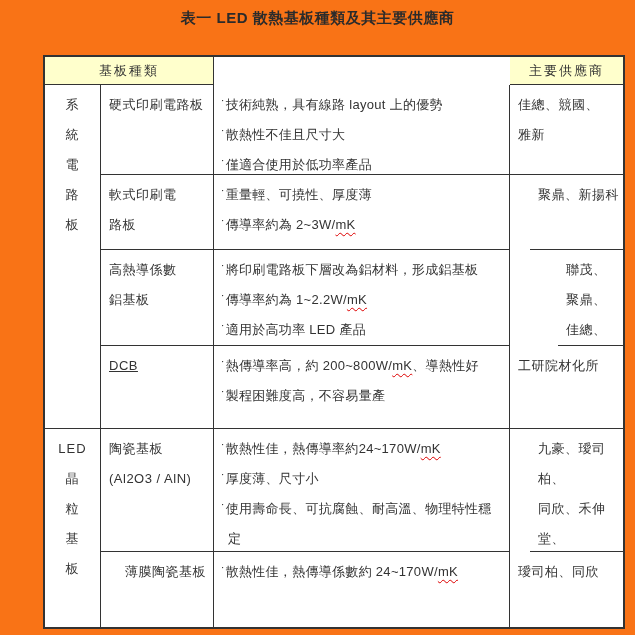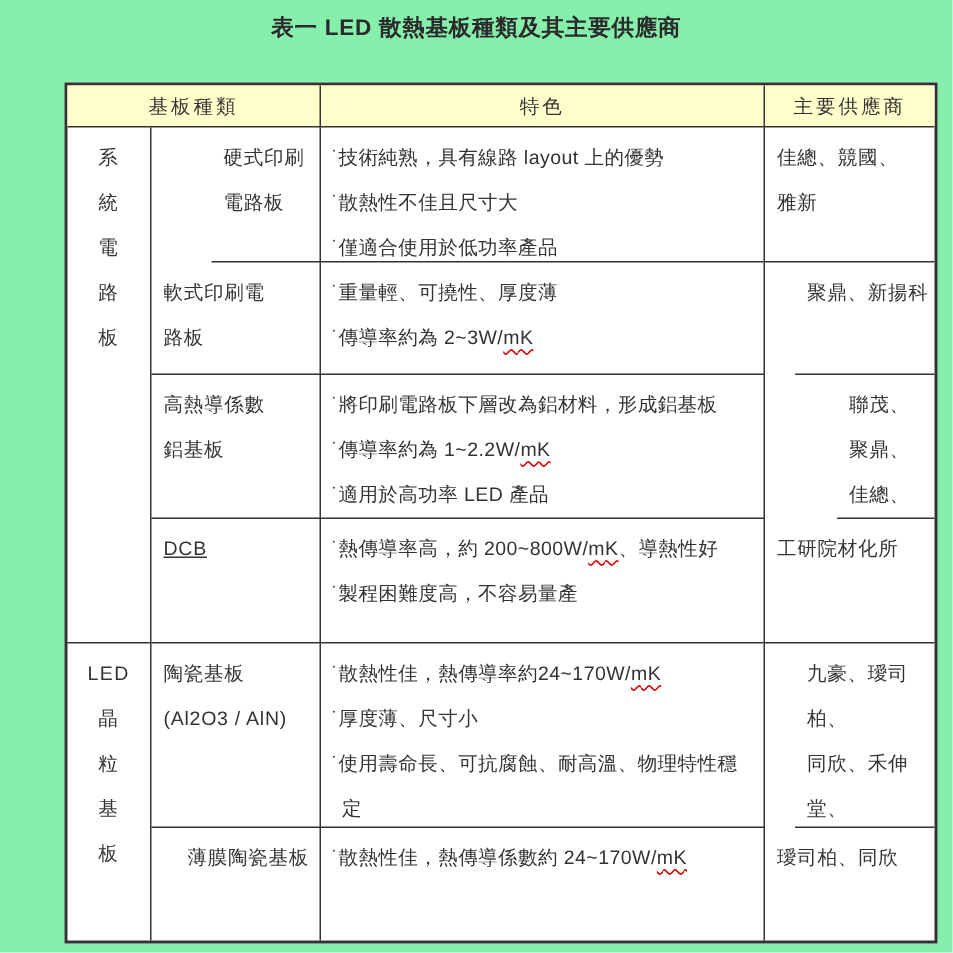--- a/index.html
+++ b/index.html
@@ -1,18 +1,18 @@
 <!DOCTYPE html>
 <html style="--header-bg: #ffffcc; --border: #333333; --text: #333333; --spell-underline: #dd0000;"><head>
 <meta charset="utf-8">
 <style>
   * { margin:0; padding:0; box-sizing:border-box; }
   body { background:#ffffff; }
   .page {
-    position:relative; width:635px; height:635px; background:#86efac;
+    position:relative; width:635px; height:635px; background:#f97316;
     font-family:"Liberation Sans", sans-serif; color:var(--text, #333);
   }
   .title {
     position:absolute; top:9px; left:0; width:100%;
     text-align:center; font-weight:bold; font-size:15px; color:#2b2b2b;
     letter-spacing:0.5px;
   }
   .tbl {
     position:absolute; left:43px; top:55px;
     display:grid;
@@ -49,35 +49,34 @@
 </head>
 <body>
 
 <div class="page">
 
   <div class="title">表一 LED 散熱基板種類及其主要供應商</div>
 
   <div class="tbl">
 
     <div class="cell hdr" style="grid-column:1/3; grid-row:1;">基板種類</div>
-    <div class="cell hdr" style="grid-column:3; grid-row:1;">特色</div>
     <div class="cell hdr no-r" style="grid-column:4; grid-row:1;">主要供應商</div>
 
     <div class="cell vert" style="grid-column:1; grid-row:2/6;">系
 統
 電
 路
 板</div>
     <div class="cell vert no-b" style="grid-column:1; grid-row:6/8;">LED
 晶
 粒
 基
 板</div>
 
-    <div class="cell type" style="grid-column:2; grid-row:2;margin-left:40px;">硬式印刷電路板</div>
+    <div class="cell type" style="grid-column:2; grid-row:2;">硬式印刷電路板</div>
     <div class="cell feats" style="grid-column:3; grid-row:2;">
       <div class="feat">˙技術純熟，具有線路 layout 上的優勢</div>
       <div class="feat">˙散熱性不佳且尺寸大</div>
       <div class="feat">˙僅適合使用於低功率產品</div>
     </div>
     <div class="cell sup no-r" style="grid-column:4; grid-row:2;">佳總、競國、
 雅新</div>
 
     <div class="cell type" style="grid-column:2; grid-row:3;">軟式印刷電
 路板</div>

